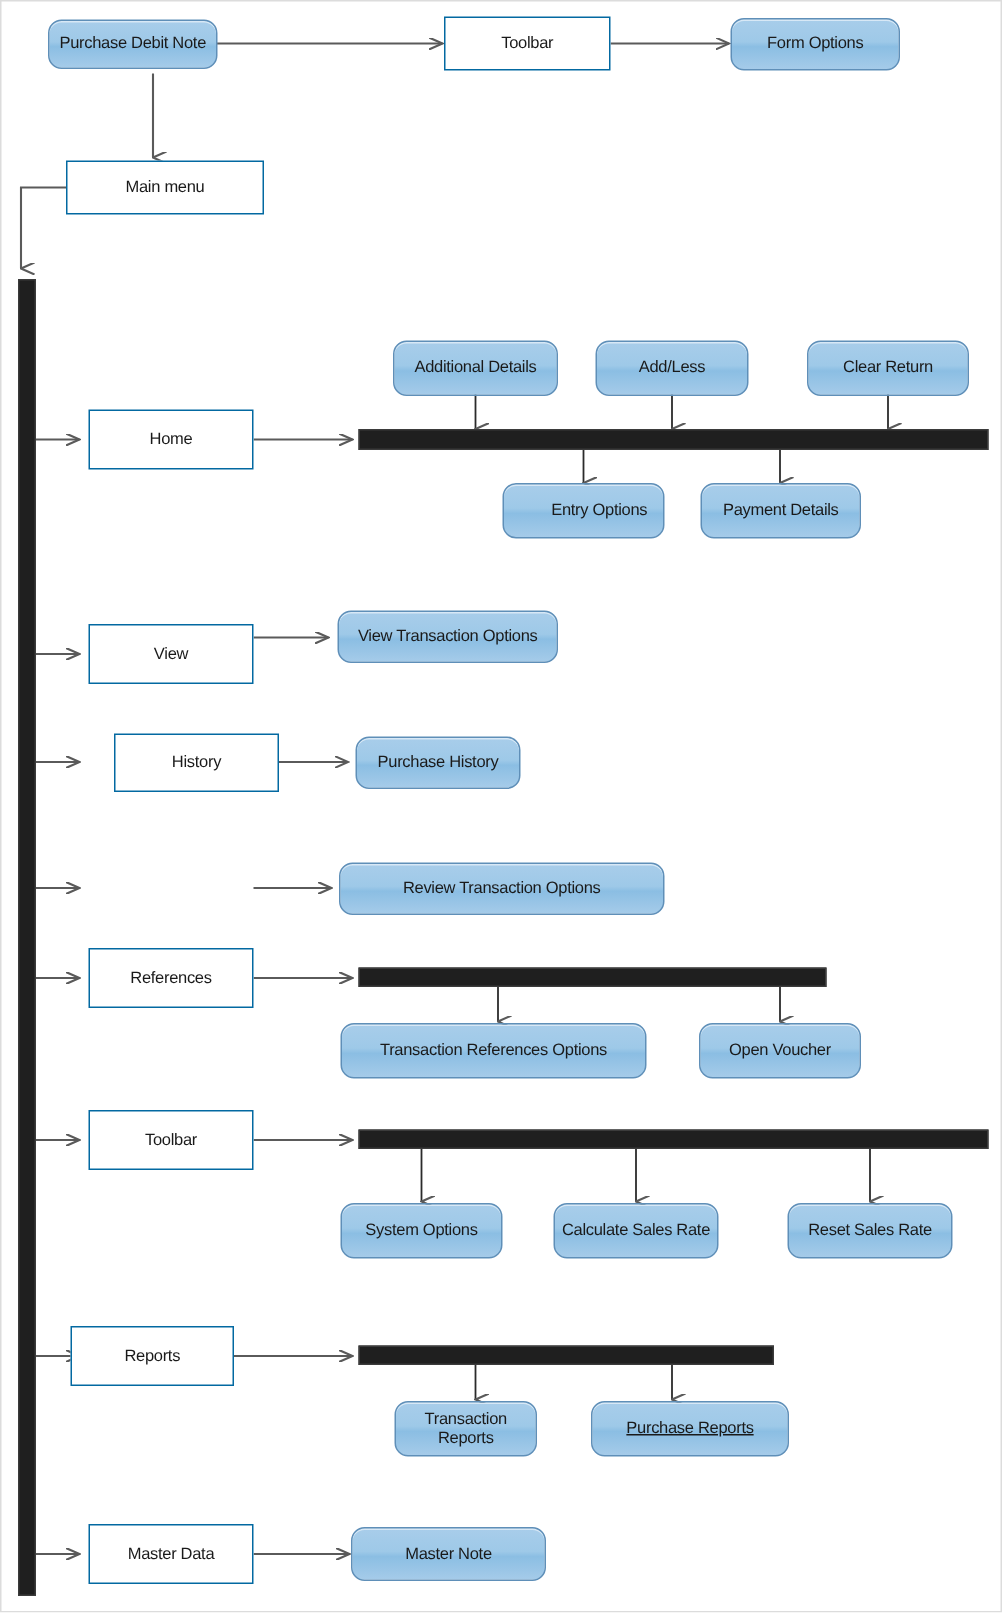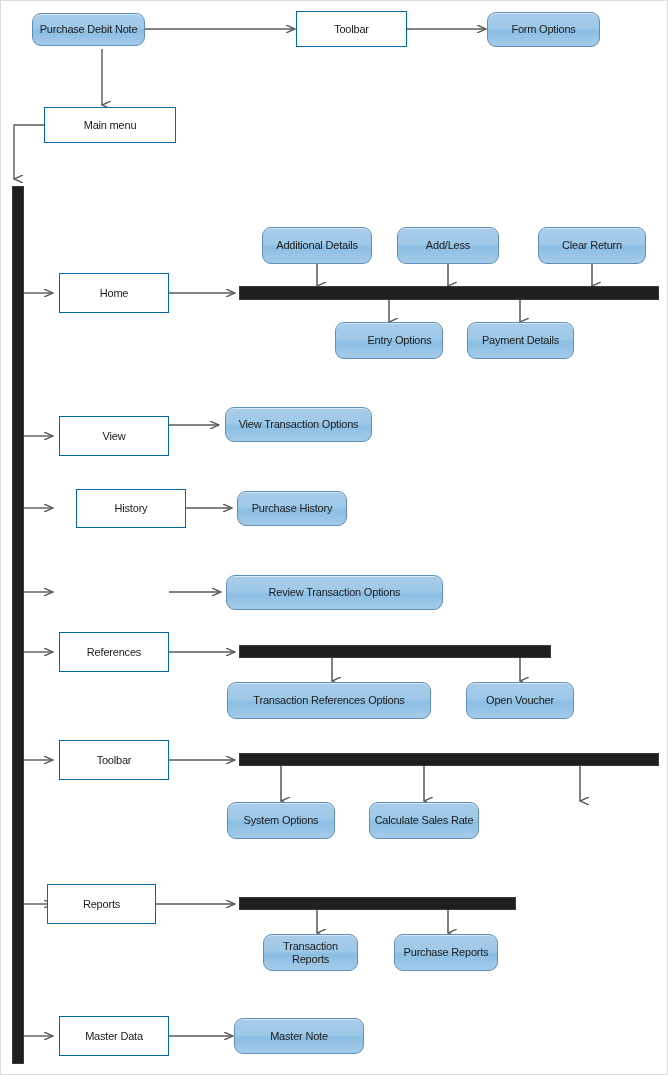--- a/index.html
+++ b/index.html
@@ -182,24 +182,25 @@
   <div class="node round" style="left:226px; top:681px; width:204px; height:37px;">Transaction References Options</div>
 
   <div class="node round" style="left:465px; top:681px; width:108px; height:37px;">Open Voucher</div>
 
   <div class="node rect" style="left:58px; top:739px; width:110px; height:40px;">Toolbar</div>
 
   <div class="node round" style="left:226px; top:801px; width:108px; height:37px;">System Options</div>
 
   <div class="node round" style="left:368px; top:801px; width:110px; height:37px;">Calculate Sales Rate</div>
 
+  <div class="node round" style="left:524px; top:801px; width:110px; height:37px;">Reset Sales Rate</div>
 
   <div class="node rect" style="left:46px; top:883px; width:109px; height:40px;">Reports</div>
 
   <div class="node round" style="left:262px; top:933px; width:95px; height:37px;">Transaction Reports</div>
 
-  <div class="node round" style="left:393px; top:933px; width:104px; height:37px;">Purchase Reports</div>
+  <div class="node round" style="left:393px; top:933px; width:132px; height:37px;text-decoration:underline;">Purchase Reports</div>
 
   <div class="node rect" style="left:58px; top:1015px; width:110px; height:40px;">Master Data</div>
 
   <div class="node round" style="left:233px; top:1017px; width:130px; height:36px;">Master Note</div>
 
 </div>
 
 </body></html>

